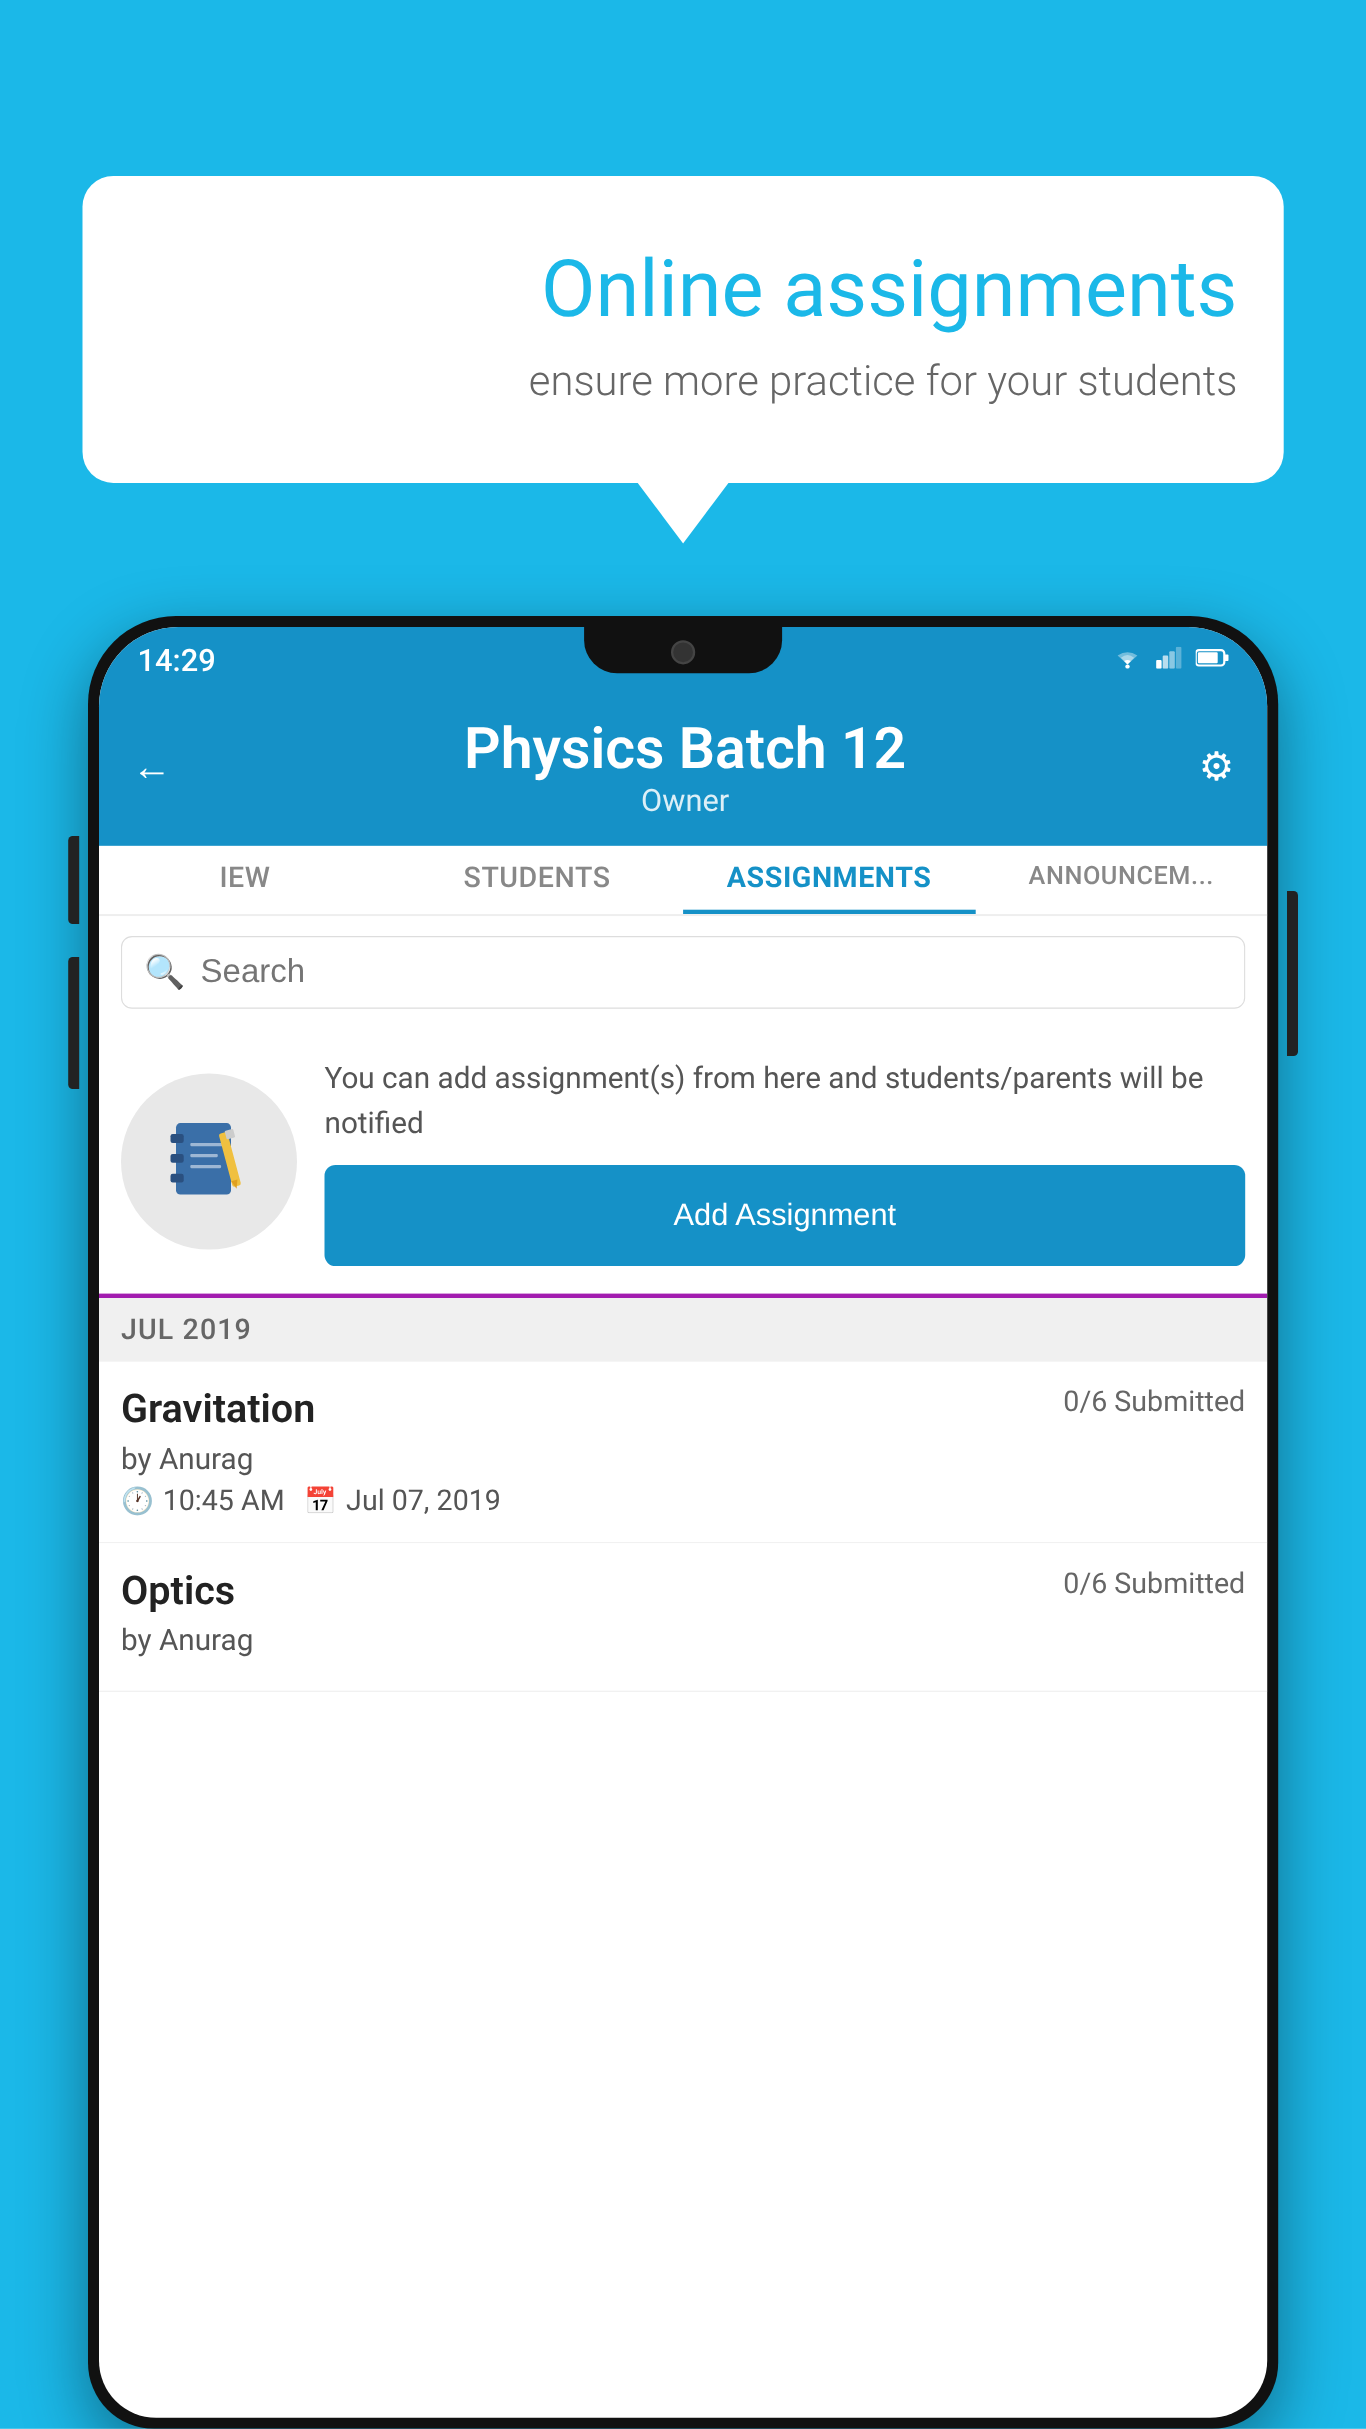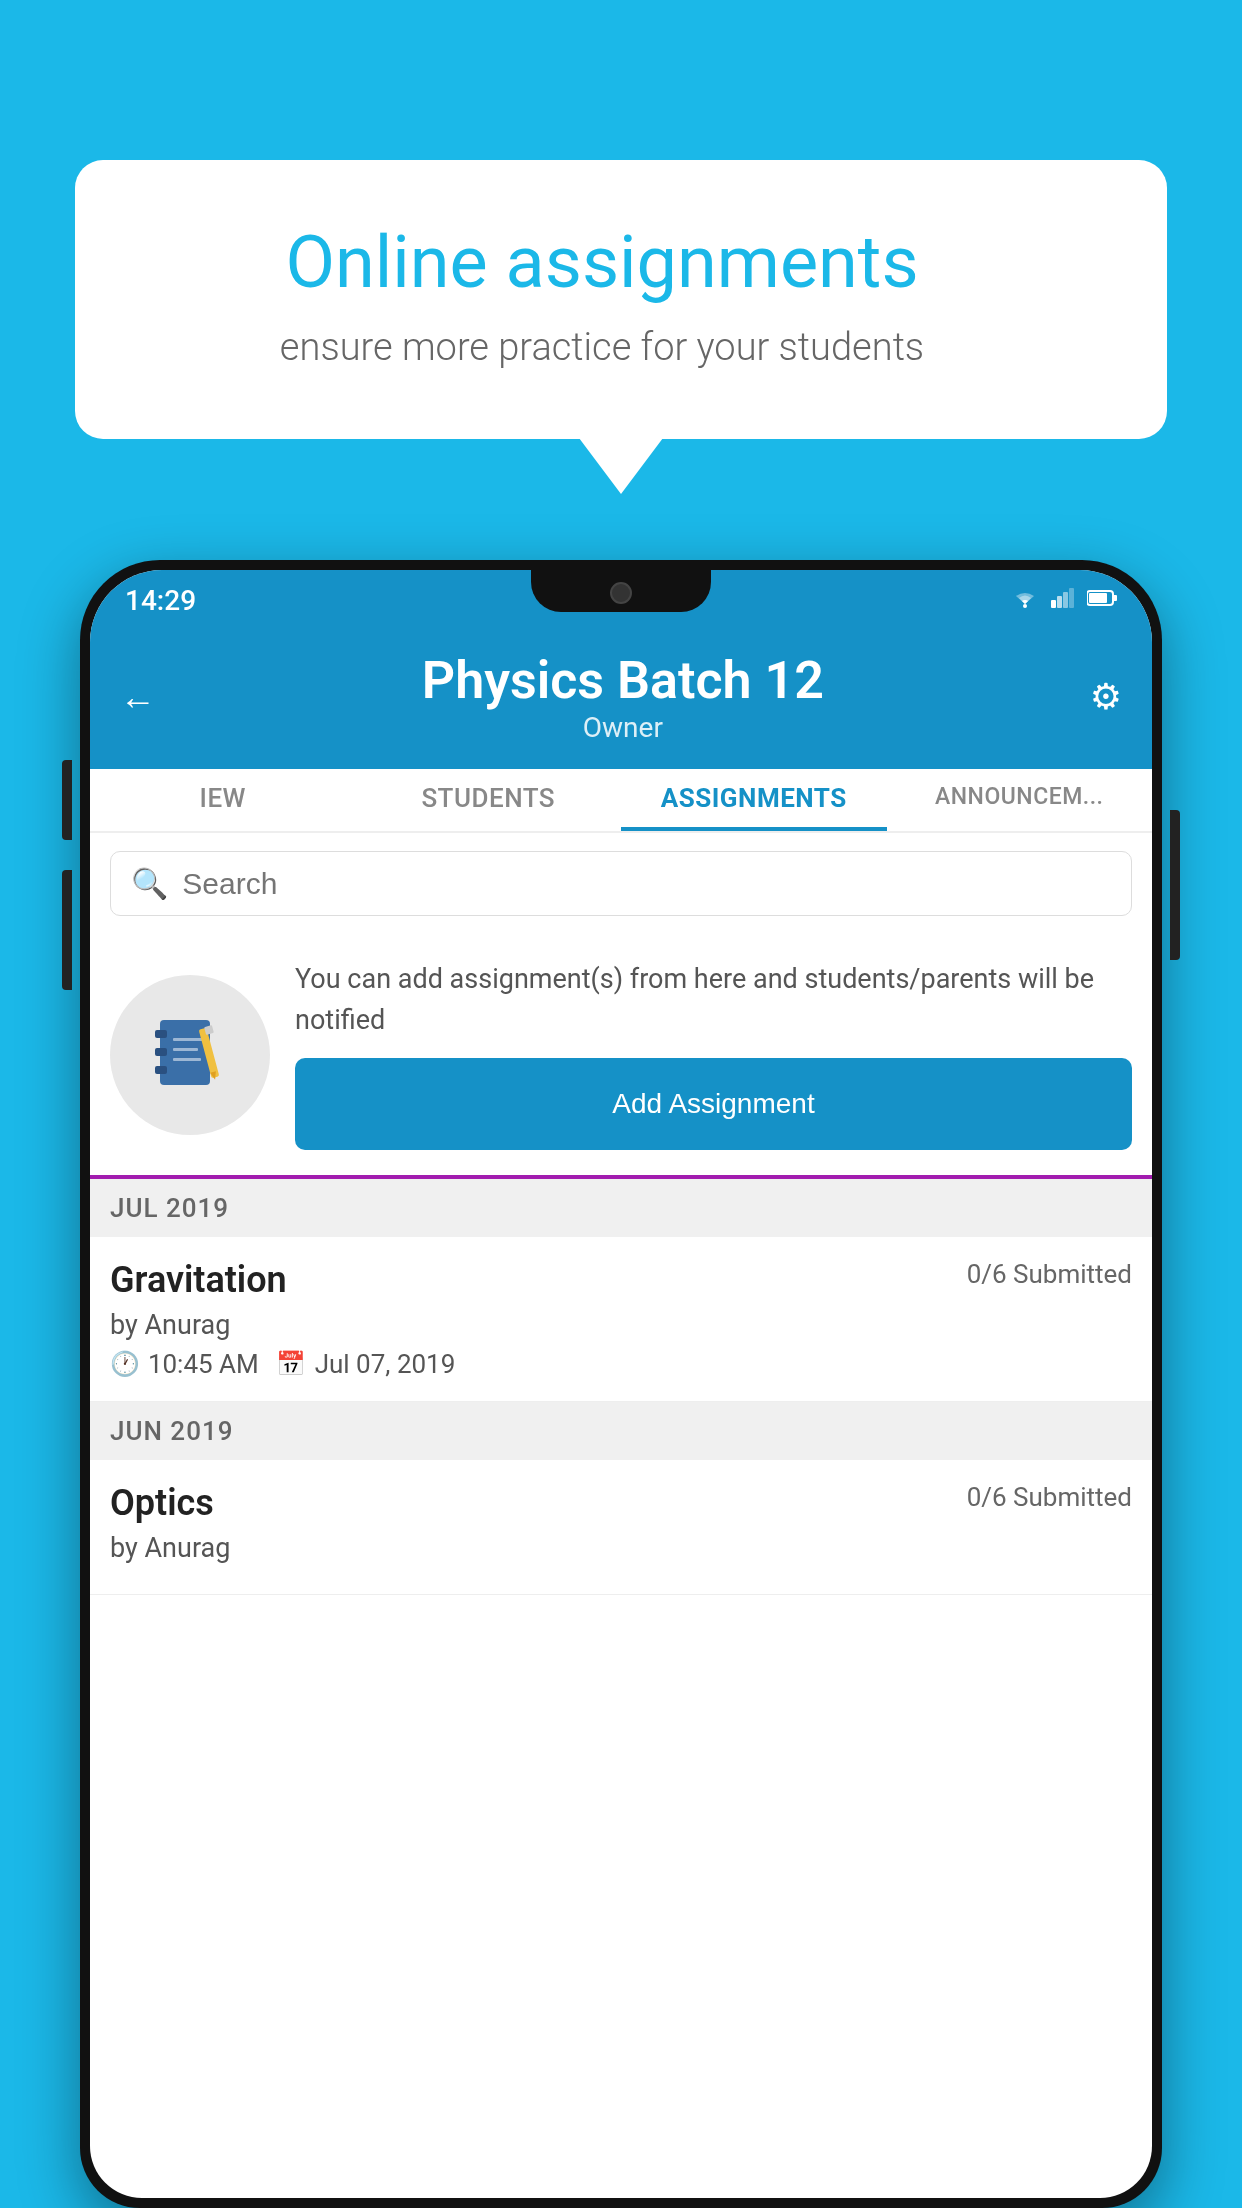--- a/index.html
+++ b/index.html
@@ -13,22 +13,22 @@
     }
 
     
     .speech-bubble {
       position: absolute;
       top: 160px;
       left: 75px;
       right: 75px;
       background: white;
       border-radius: 28px;
-      padding: 60px 108px 70px 70px;
-      text-align: center;
+      padding: 60px 42px 70px 70px;
+      text-align: right;
     }
     .speech-bubble::after {
       content: '';
       position: absolute;
       bottom: -55px;
       left: 50%;
       transform: translateX(-50%);
       width: 0;
       height: 0;
       border-left: 45px solid transparent;
@@ -443,21 +443,20 @@
           <span class="meta-icon">🕐</span>
           <span>10:45 AM</span>
         </div>
         <div class="meta-item">
           <span class="meta-icon">📅</span>
           <span>Jul 07, 2019</span>
         </div>
       </div>
     </div>
 
-    <div class="section-header">JUN 2019</div>
 
     <div class="assignment-item">
       <div class="assignment-row-top">
         <span class="assignment-name">Optics</span>
         <span class="assignment-submitted">0/6 Submitted</span>
       </div>
       <div class="assignment-by">by Anurag</div>
     </div>
 
   </div>

